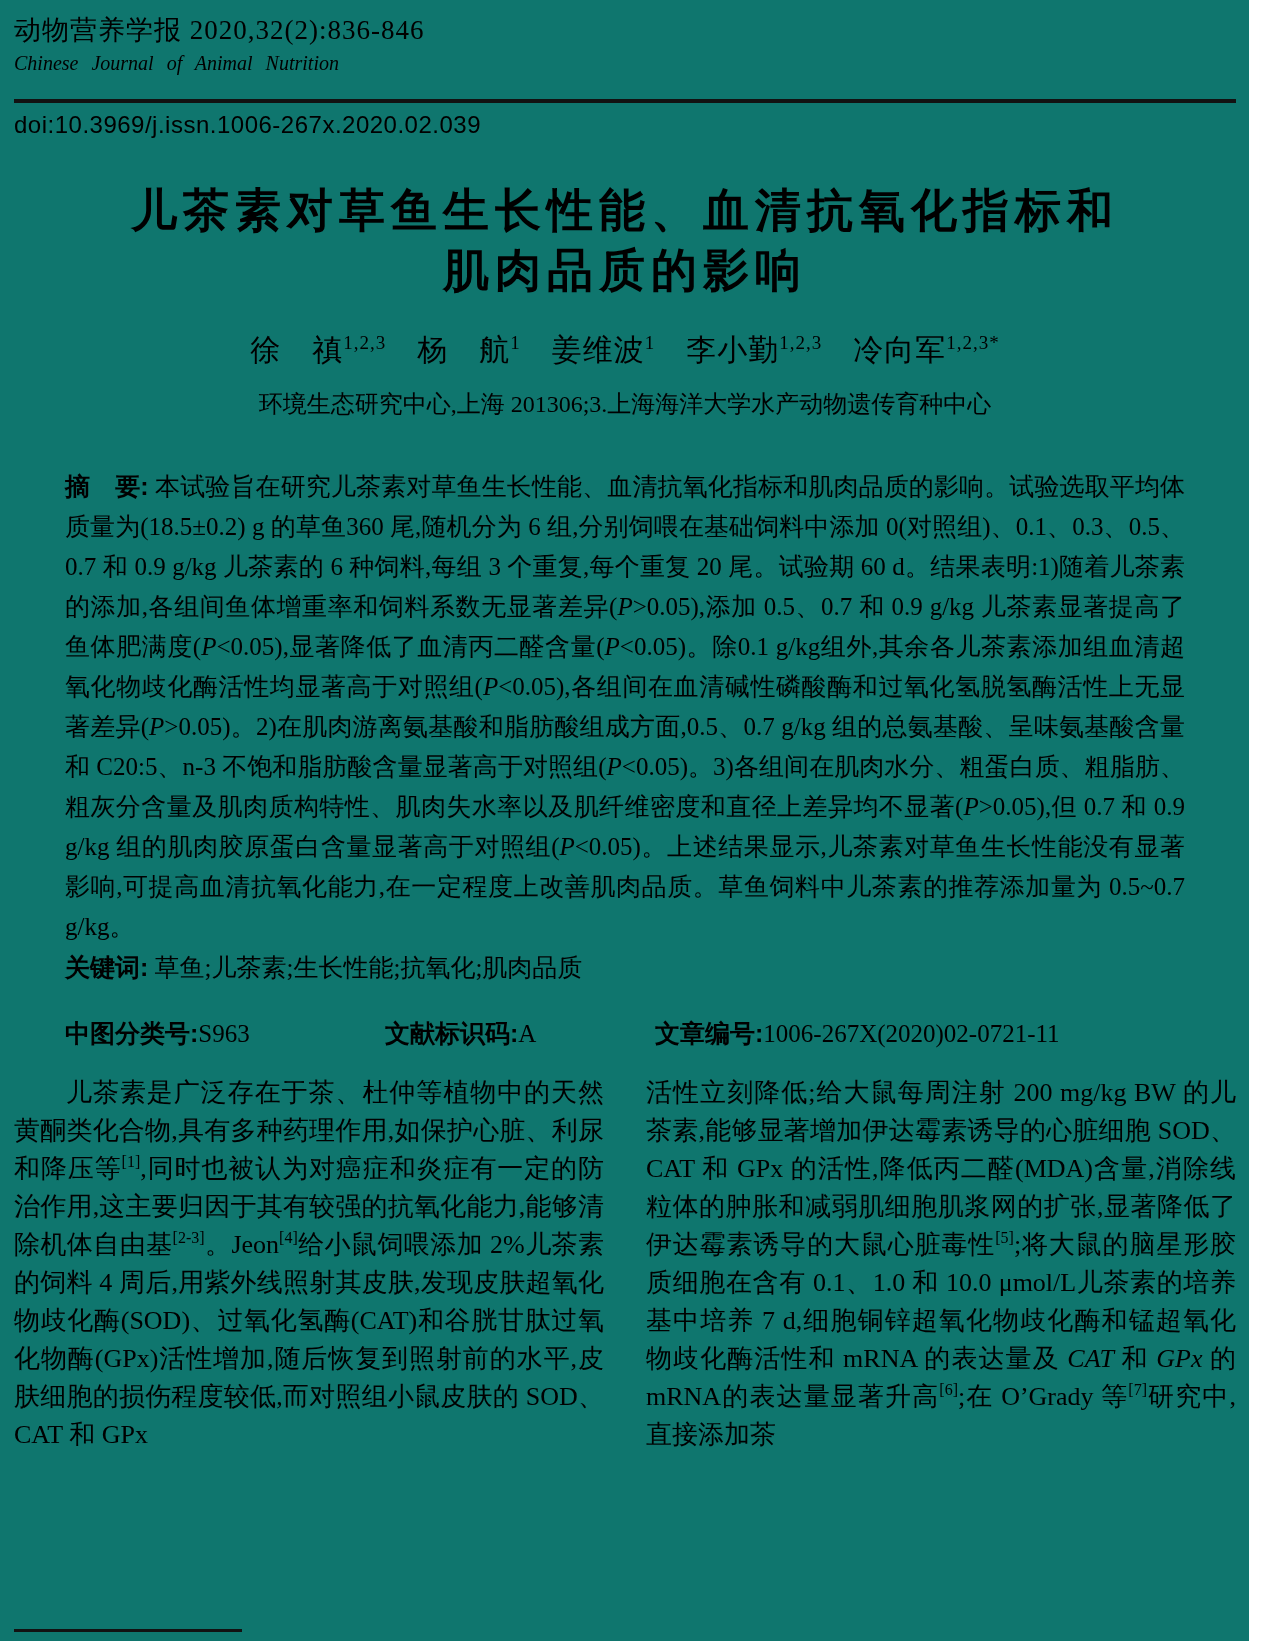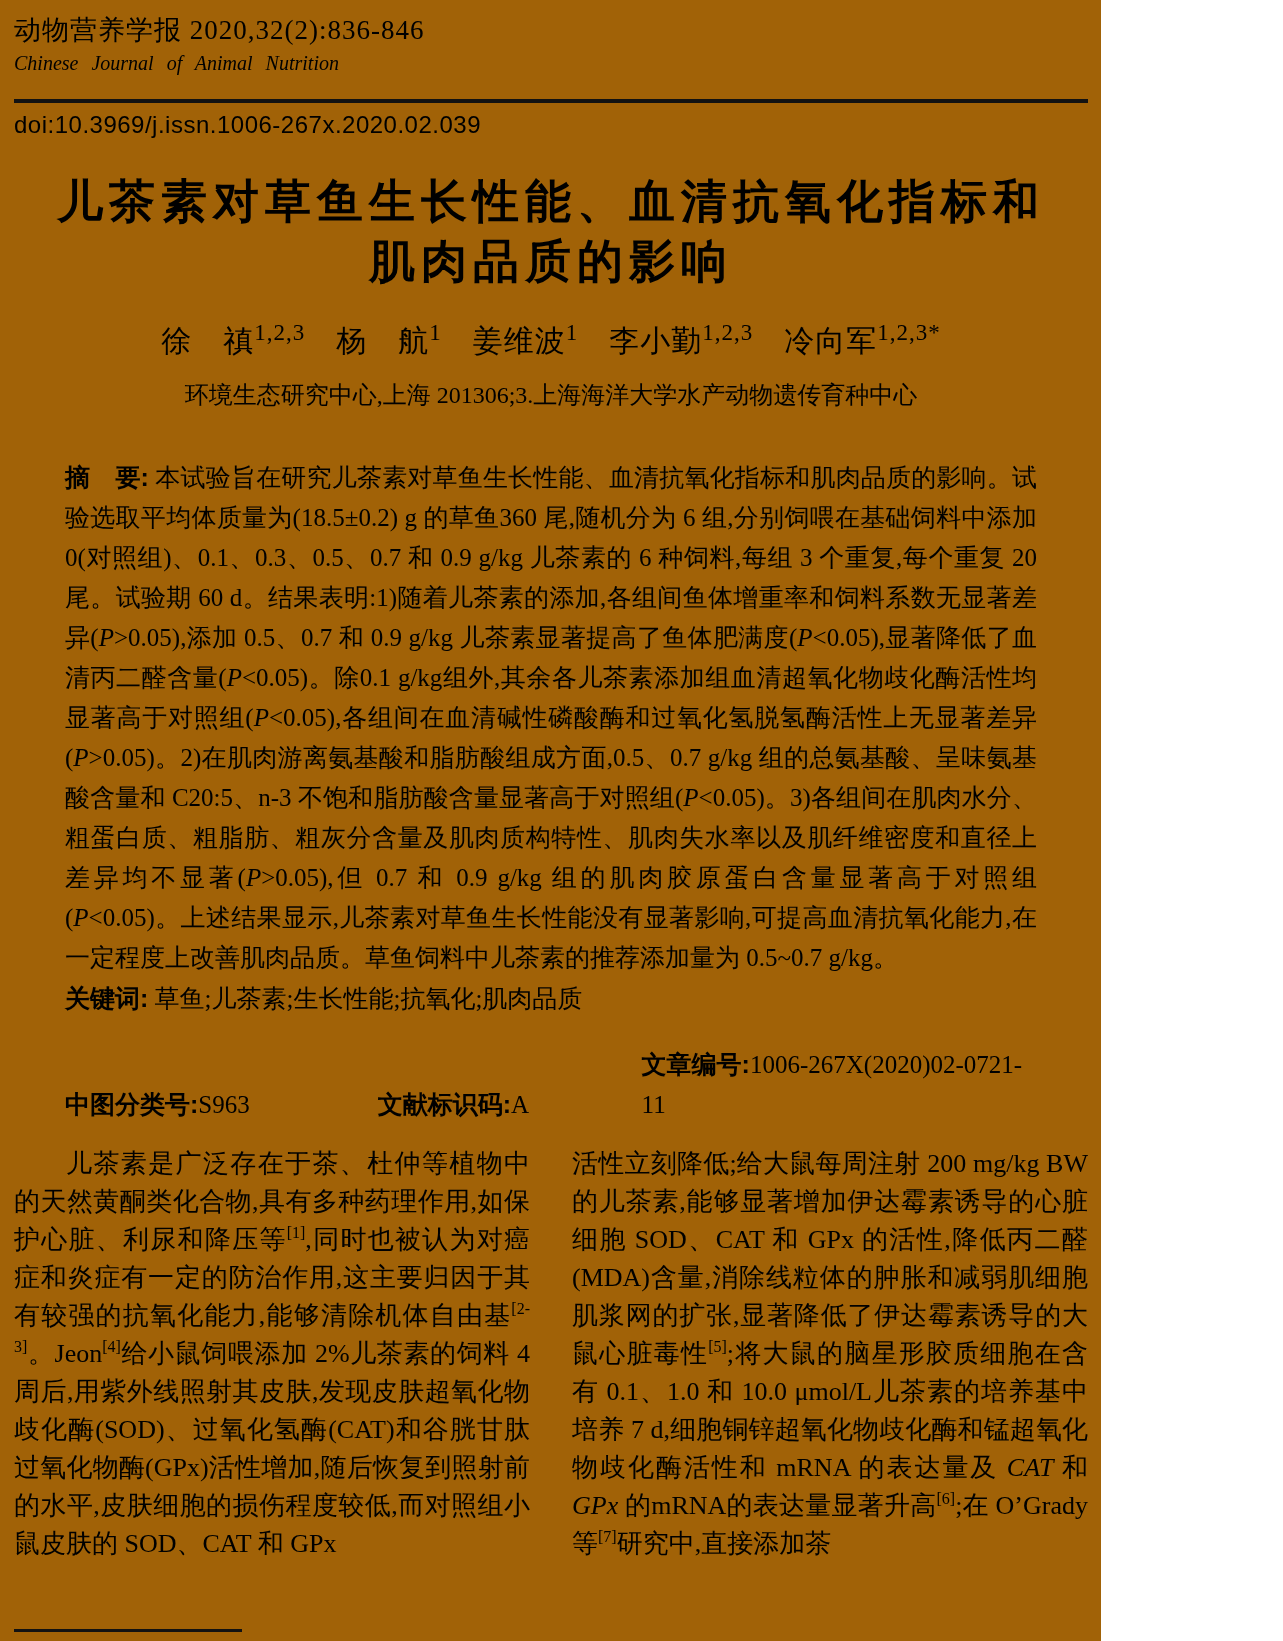--- a/index.html
+++ b/index.html
@@ -1,50 +1,50 @@
 <!DOCTYPE html>
 <html lang="zh"><head>
 <meta charset="utf-8">
 <style>
   * { box-sizing: border-box; }
   html, body { margin: 0; padding: 0; background: #ffffff; }
   .page {
     position: relative;
-    width: 1101px;
+    width: 1249px;
     height: 1641px;
-    background: #a16207;
+    background: #0f766e;
     color: #000000;
     overflow: hidden;
     font-family: "Liberation Serif", "DejaVu Serif", serif;
   }
   .content { padding: 12px 13px 0 14px; }
 
   
   .j-cn { font-size: 27px; letter-spacing: 1px; }
   .j-en { font-size: 20px; font-style: italic; margin-top: 4px; word-spacing: 8px; }
   .top-rule { border: none; border-top: 4px solid #121212; margin: 24px 0 0 0; }
   .doi-line { font-family: "Liberation Sans", "DejaVu Sans", sans-serif; font-size: 24px; margin-top: 8px; letter-spacing: 0.5px; }
 
   
   .article-title {
     text-align: center;
     font-family: "Liberation Sans", "DejaVu Sans", sans-serif;
     font-weight: 800;
     font-size: 46px;
     letter-spacing: 6px;
     line-height: 60px;
-    margin-top: 32px;
+    margin-top: 41px;
   }
   .authors {
     text-align: center;
     font-size: 30px;
     margin-top: 30px;
     letter-spacing: 1px;
   }
-  .authors sup { font-size: 23px; line-height: 0; }
+  .authors sup { font-size: 19px; line-height: 0; }
   .affils { text-align: center; font-size: 24px; line-height: 39px; margin-top: 14px; }
 
   
   .abstract-block { margin: 42px 51px 0 51px; }
   .abstract-p { font-size: 25px; line-height: 40px; text-align: justify; margin: 0; }
   .hlabel {
     font-family: "Liberation Sans", "DejaVu Sans", sans-serif;
     font-weight: 700;
   }
   .abstract-p i, .body-col i { font-style: italic; font-family: "Liberation Serif", "DejaVu Serif", serif; }

